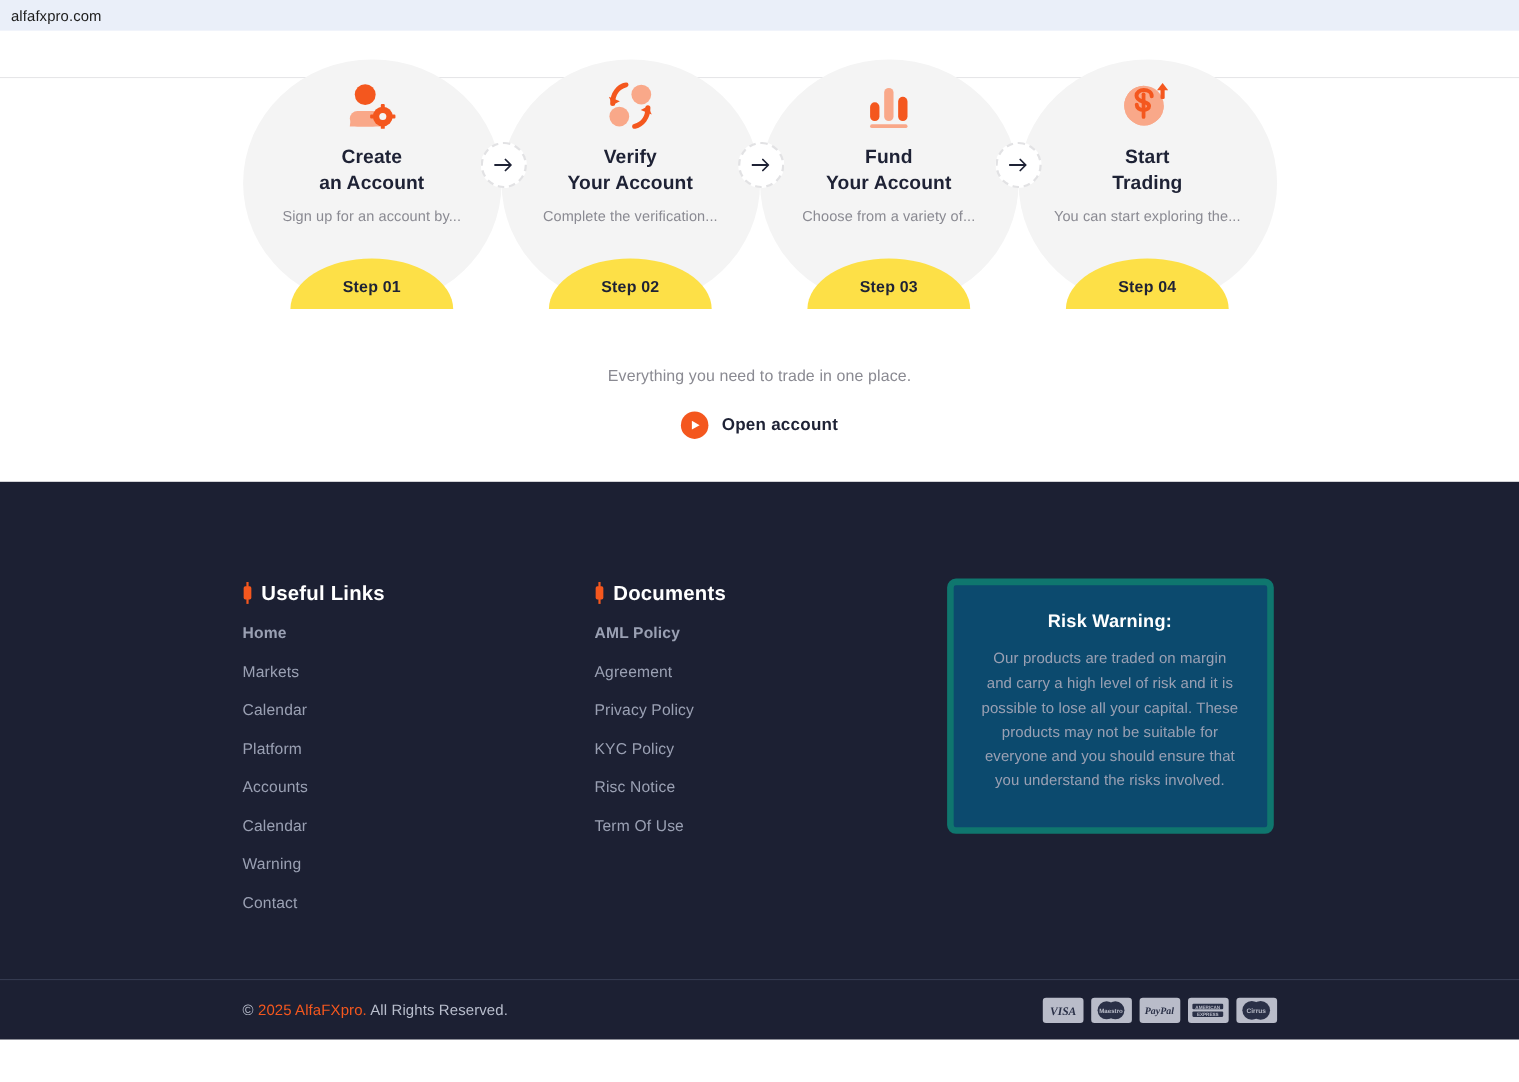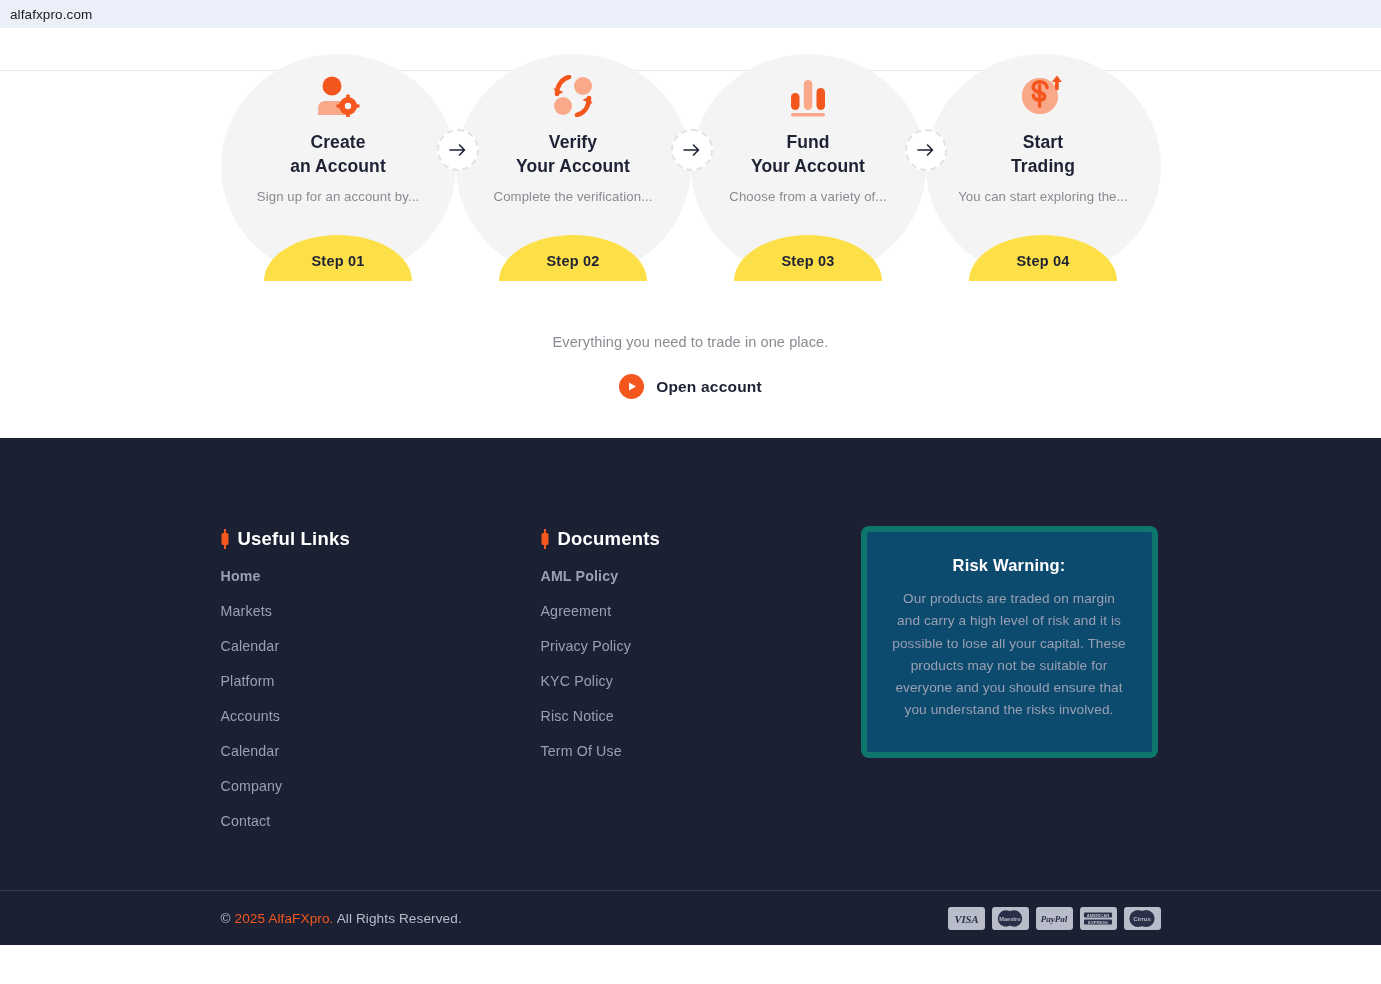--- a/index.html
+++ b/index.html
@@ -399,21 +399,21 @@
             </svg>
           </span>
           <span class="fhead-title">Useful Links</span>
         </div>
         <a class="flink">Home</a>
         <a class="flink">Markets</a>
         <a class="flink">Calendar</a>
         <a class="flink">Platform</a>
         <a class="flink">Accounts</a>
         <a class="flink">Calendar</a>
-        <a class="flink">Company</a>
+        <a class="flink">Warning</a>
         <a class="flink">Contact</a>
       </div>
 
       <div class="fcol-docs">
         <div class="fhead">
           <span>
             <svg class="candle" width="8" height="20" viewBox="0 0 8 20">
               <rect x="3" y="0" width="2" height="20" fill="#f4571e"></rect>
               <rect x="0.5" y="4" width="7" height="12" rx="1.5" fill="#f4571e"></rect>
             </svg>

